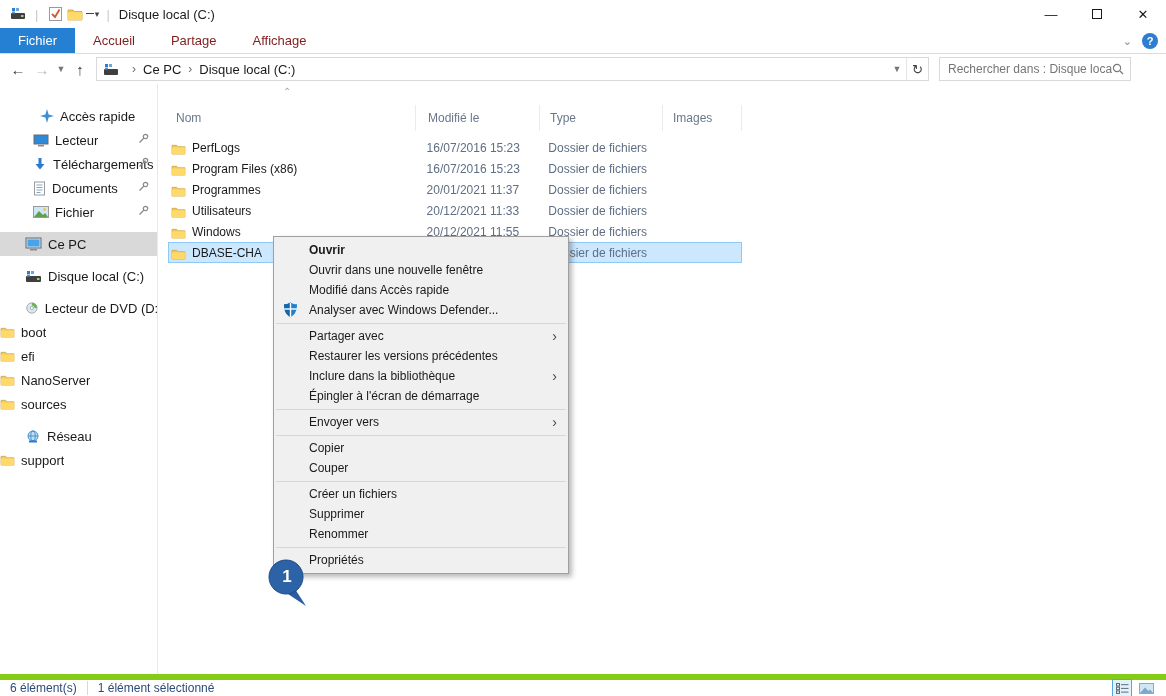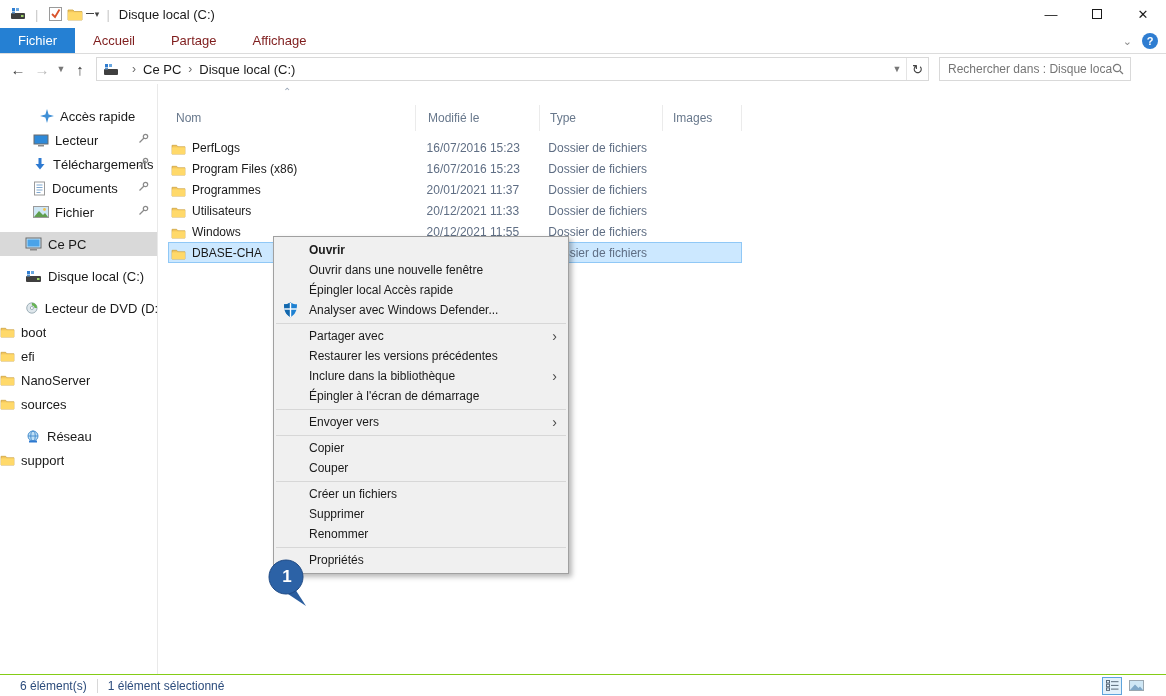--- a/index.html
+++ b/index.html
@@ -72,21 +72,21 @@
   .mi.bold { font-weight:bold; }
   .mi .mic { position:absolute; left:9px; top:2px; }
   .mi .sub { position:absolute; right:11px; top:0; color:#4a4a4a; font-size:14px; }
   .msep { height:1px; background:#d7d7d7; margin:2.5px 2px; }
 
   
   .badge { position:absolute; left:265px; top:556px; width:44px; height:54px; z-index:30; }
   .badge .num { position:absolute; left:13px; top:11px; width:18px; text-align:center; color:#fff; font-size:17px; font-weight:bold; }
 
   
-  .statusbar { height:22px; border-top:1px solid #84cc16; display:flex; align-items:center; padding:0 20px; font-size:12px; color:#2c4c7c; }
+  .statusbar { height:22px; border-top:6px solid #84cc16; display:flex; align-items:center; padding:0 10px; font-size:12px; color:#2c4c7c; }
   .status-div { width:1px; height:14px; background:#d8d8d8; margin:0 10px; }
   .view-toggles { margin-left:auto; display:flex; gap:4px; }
   .vt { width:20px; height:18px; display:flex; align-items:center; justify-content:center; }
   .vt.active { border:1px solid #5ea4dc; background:#e3f1fb; }
 </style>
 </head>
 <body>
 
 <div class="window">
 
@@ -390,21 +390,21 @@
           <span class="fc-type">Dossier de fichiers</span>
           <span class="fc-size"></span>
         </div>
       </div>
     </div>
   </div>
 
   <div class="ctxmenu">
     <div class="mi bold">Ouvrir</div>
     <div class="mi">Ouvrir dans une nouvelle fenêtre</div>
-    <div class="mi">Épingler local Accès rapide</div>
+    <div class="mi">Modifié dans Accès rapide</div>
     <div class="mi">
       <span class="mic">
         <svg width="15" height="16" viewBox="0 0 15 16">
             <path d="M7.5 0.5 C5.5 1.8 3 2.3 1 2.3 C1 8 2.5 12.5 7.5 15.3 C12.5 12.5 14 8 14 2.3 C12 2.3 9.5 1.8 7.5 0.5 Z" fill="#1e81d2"></path>
             <path d="M7.5 0.5 C5.5 1.8 3 2.3 1 2.3 C1 8 2.5 12.5 7.5 15.3 Z" fill="#1368ad"></path>
             <line x1="7.5" y1="1" x2="7.5" y2="15" stroke="#fff" stroke-width="1.4"></line>
             <line x1="1.2" y1="7" x2="13.8" y2="7" stroke="#fff" stroke-width="1.4"></line>
           </svg>
       </span>
       <span>Analyser avec Windows Defender...</span>

